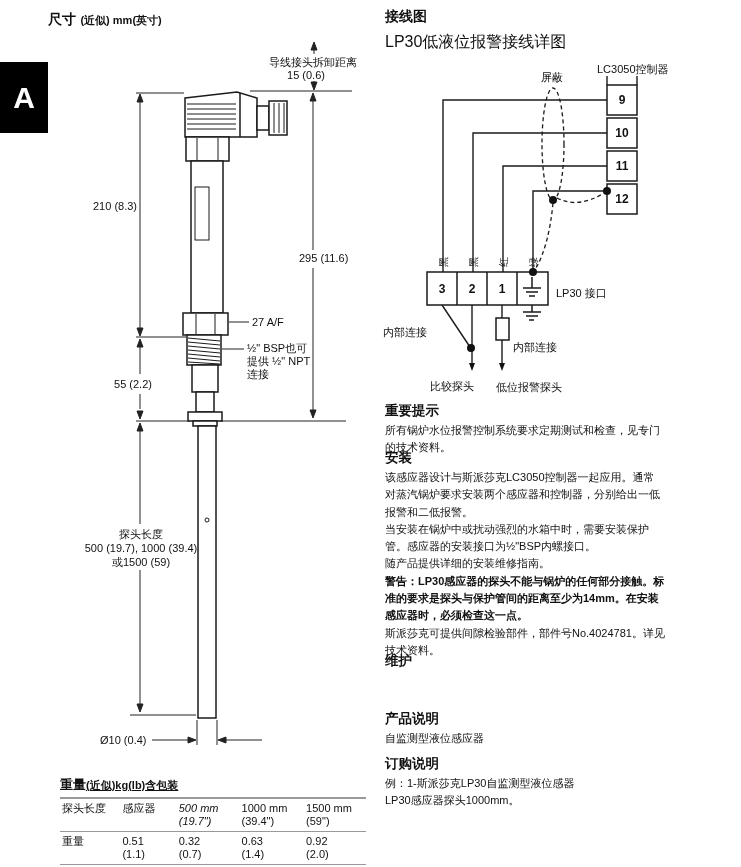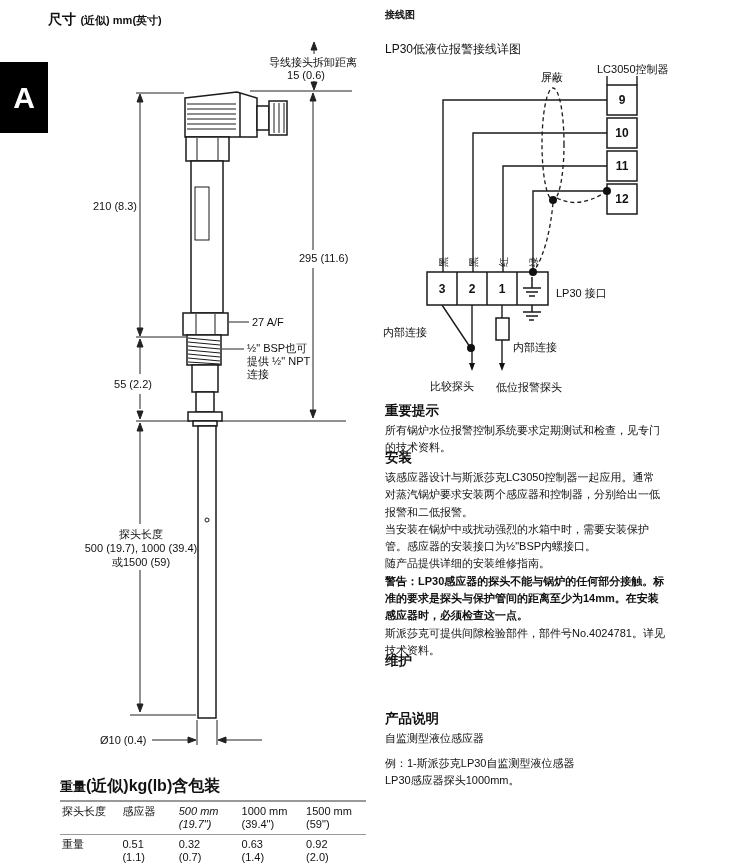--- a/index.html
+++ b/index.html
@@ -11,31 +11,31 @@
          display:flex;align-items:center;justify-content:center;
          font-weight:bold;font-size:30px;}
   
   .h-main{font-weight:bold;font-size:14px;}
   .h-note{font-weight:bold;font-size:11px;}
   .sec{left:385px;width:352px;}
   .sec .h{font-weight:bold;font-size:13.5px;margin:0 0 2px 0;}
   .sec .b{font-size:11px;line-height:17.3px;white-space:pre-line;}
   .sec .warn{font-weight:bold;}
   
-  .wirehead .h{font-weight:bold;font-size:10px;}
-  .wirehead .s{font-size:12px;margin-top:19px;}
+  .wirehead .h{font-weight:bold;font-size:14px;}
+  .wirehead .s{font-size:16px;margin-top:6px;}
   
   svg text{font-family:"Liberation Sans","DejaVu Sans",sans-serif;fill:#111;}
   svg .lbl{font-size:11px;}
   svg .num{font-size:12px;font-weight:bold;}
   svg .rot{font-size:10px;}
   
   .wt{left:60px;top:776px;width:306px;}
   .wt .t{font-weight:bold;font-size:13px;margin-bottom:3px;}
-  .wt .t .n{font-size:16px;}
+  .wt .t .n{font-size:11px;text-decoration:underline;}
   table.w{border-collapse:collapse;width:306px;font-size:11px;
           border-top:2px solid #999;border-bottom:1px solid #999;}
   table.w th,table.w td{font-weight:normal;padding:3px 2px;vertical-align:top;
           text-align:left;white-space:pre-line;line-height:13px;}
   table.w th:first-child,table.w td:first-child{text-align:left;}
   table.w thead tr{border-bottom:1px solid #999;}
 </style>
 </head>
 <body>
 
@@ -256,20 +256,21 @@
 <div class="abs sec" style="top:652px;">
   <div class="h">维护</div>
 </div>
 
 <div class="abs sec" style="top:710px;">
   <div class="h">产品说明</div>
   <div class="b">自监测型液位感应器</div>
 </div>
 
 <div class="abs sec" style="top:755px;">
+  <div class="h">订购说明</div>
   <div class="b">例：1-斯派莎克LP30自监测型液位感器
 LP30感应器探头1000mm。</div>
 </div>
 
 <div class="abs wt">
   <div class="t">
     <span>重量</span><span class="n">(近似)kg(lb)含包装</span>
   </div>
   <table class="w">
     <thead>

